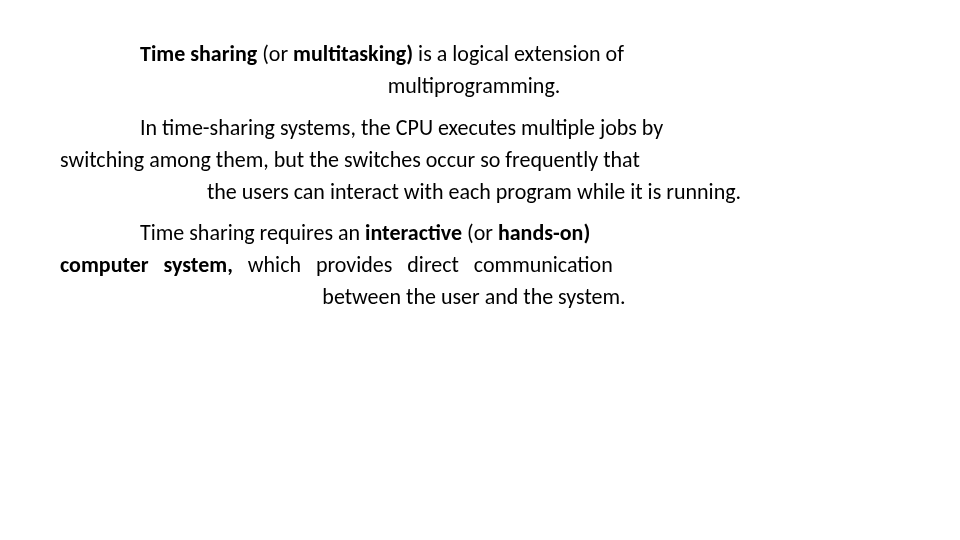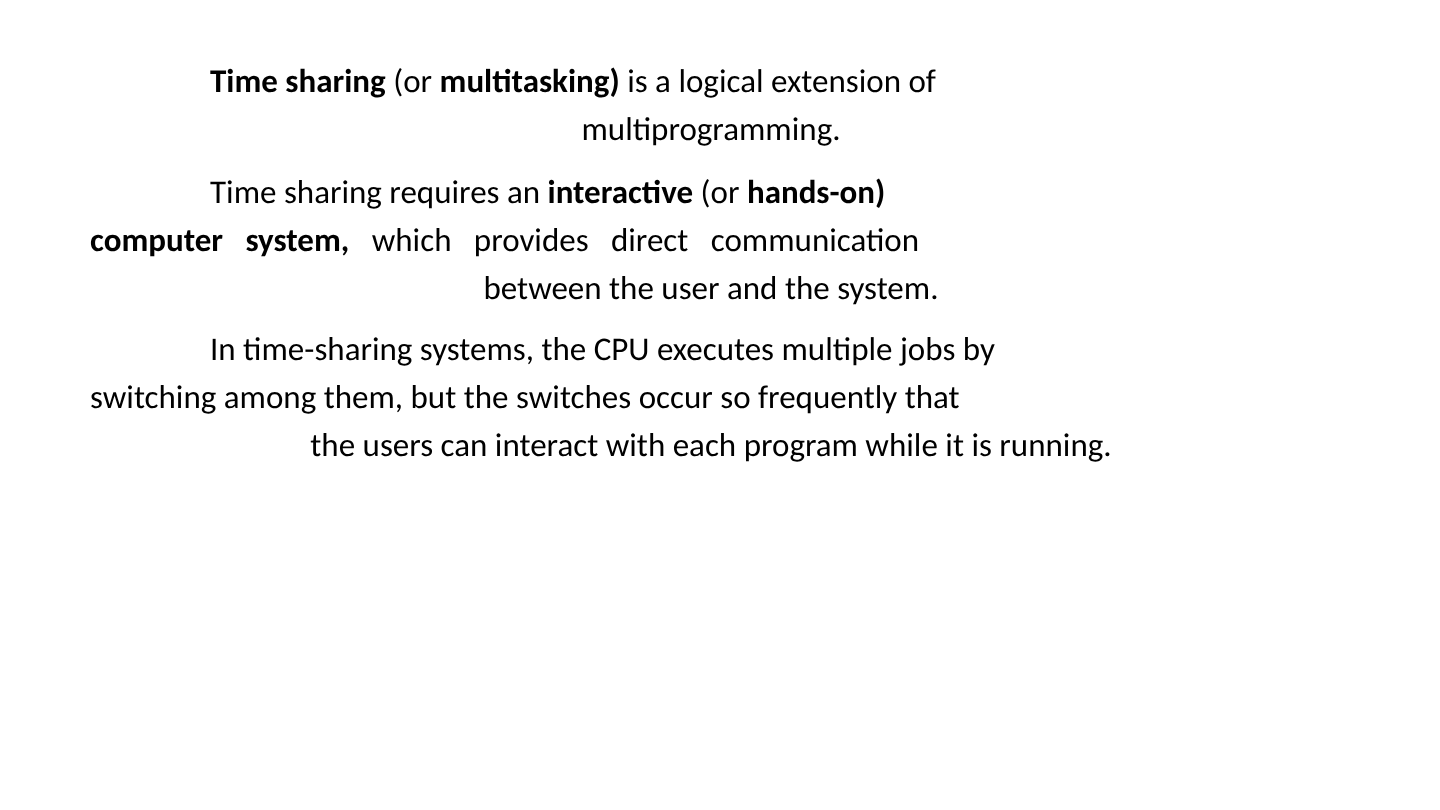--- a/index.html
+++ b/index.html
@@ -52,24 +52,24 @@
 <div class="content">
 
   <div class="paragraph">
     <span class="indent">
       <b>Time sharing</b> (or <b>multitasking)</b> is a logical extension of
     </span>
     <span class="no-indent">multiprogramming.</span>
   </div>
 
   <div class="paragraph">
+    <span class="indent">In time-sharing systems, the CPU executes multiple jobs by</span>
+    <span class="no-indent justified">switching among them, but the switches occur so frequently that</span>
+    <span class="no-indent">the users can interact with each program while it is running.</span>
+  </div>
+
+  <div class="paragraph">
     <span class="indent">Time sharing requires an <b>interactive</b> (or <b>hands-on)</b></span>
     <span class="no-indent" style="text-align: justify; display: block;"><b>computer &nbsp; system,</b> &nbsp; which &nbsp; provides &nbsp; direct &nbsp; communication</span>
     <span class="no-indent">between the user and the system.</span>
   </div>
 
-  <div class="paragraph">
-    <span class="indent">In time-sharing systems, the CPU executes multiple jobs by</span>
-    <span class="no-indent justified">switching among them, but the switches occur so frequently that</span>
-    <span class="no-indent">the users can interact with each program while it is running.</span>
-  </div>
-
 </div>
 
 </body></html>

